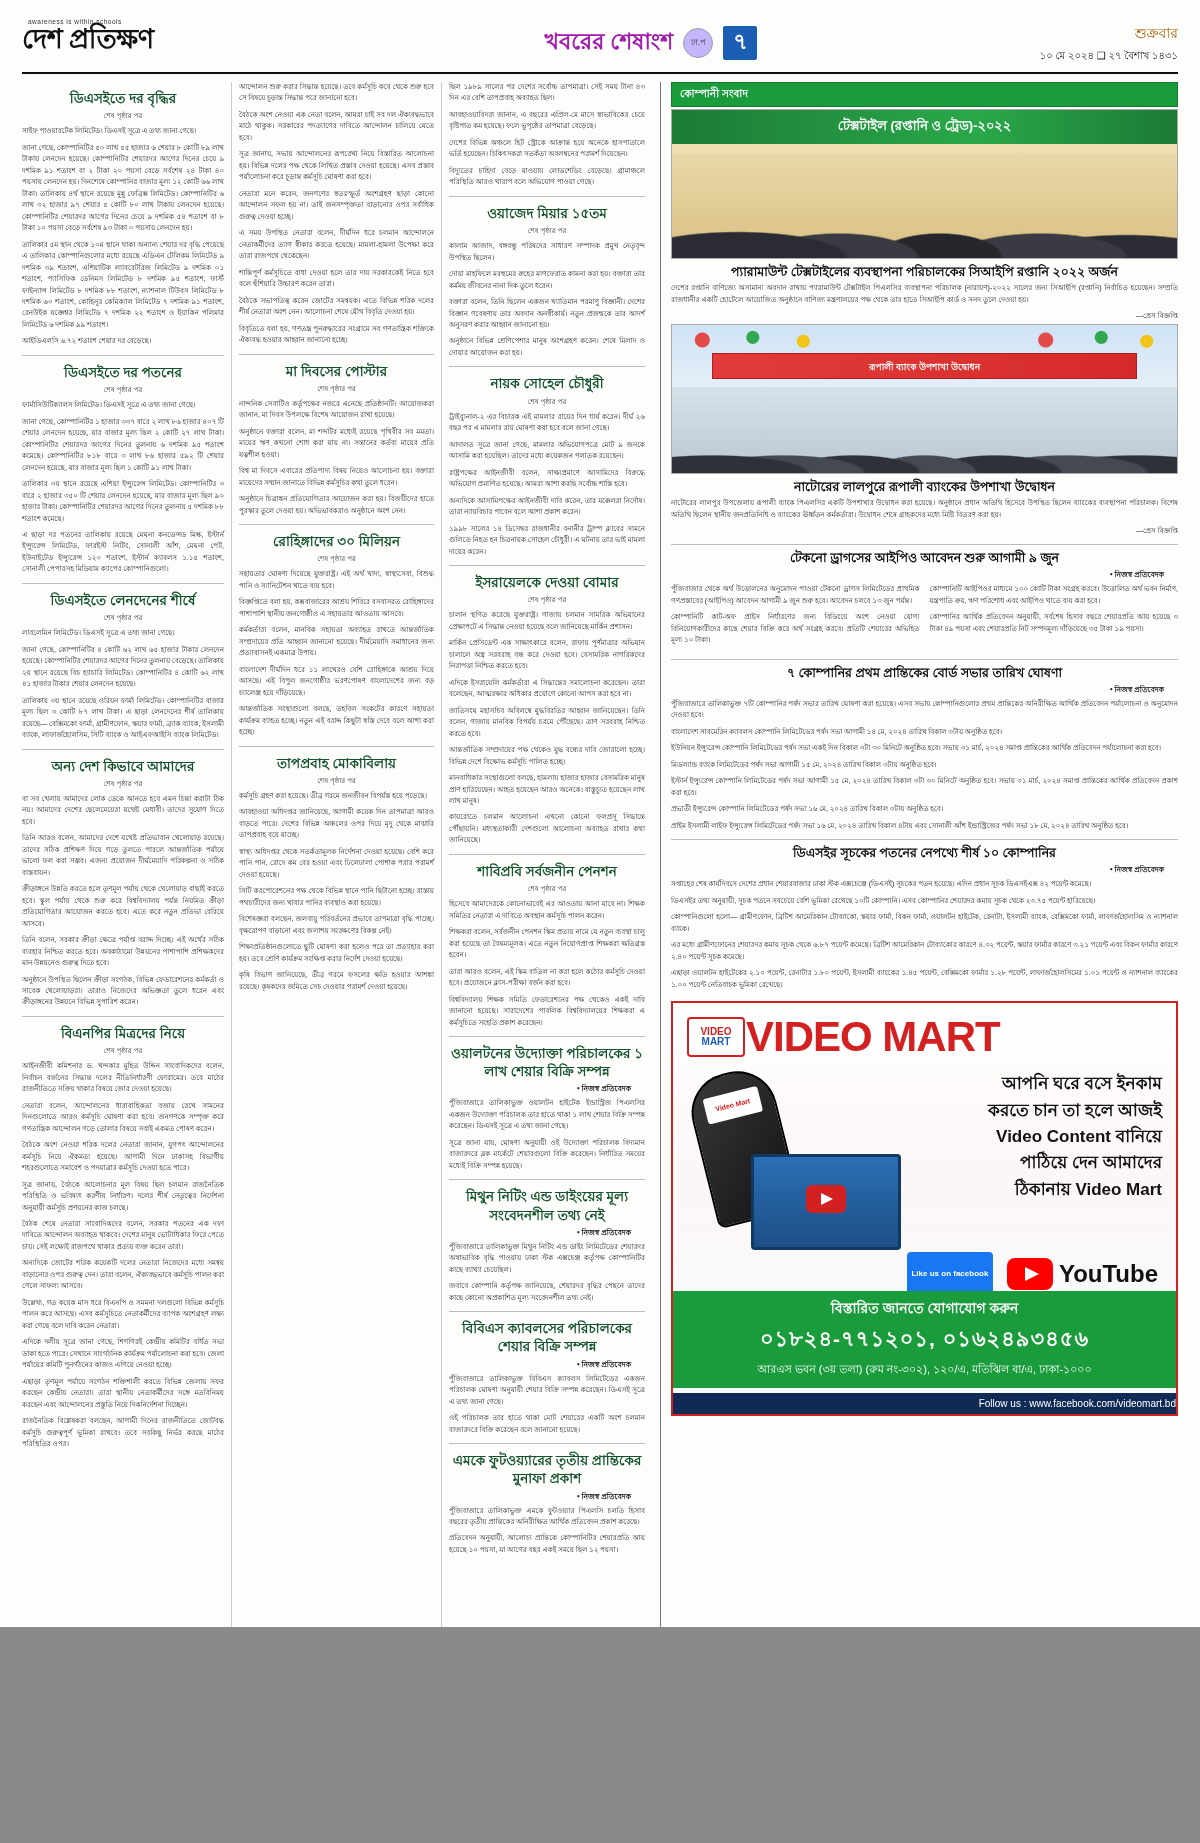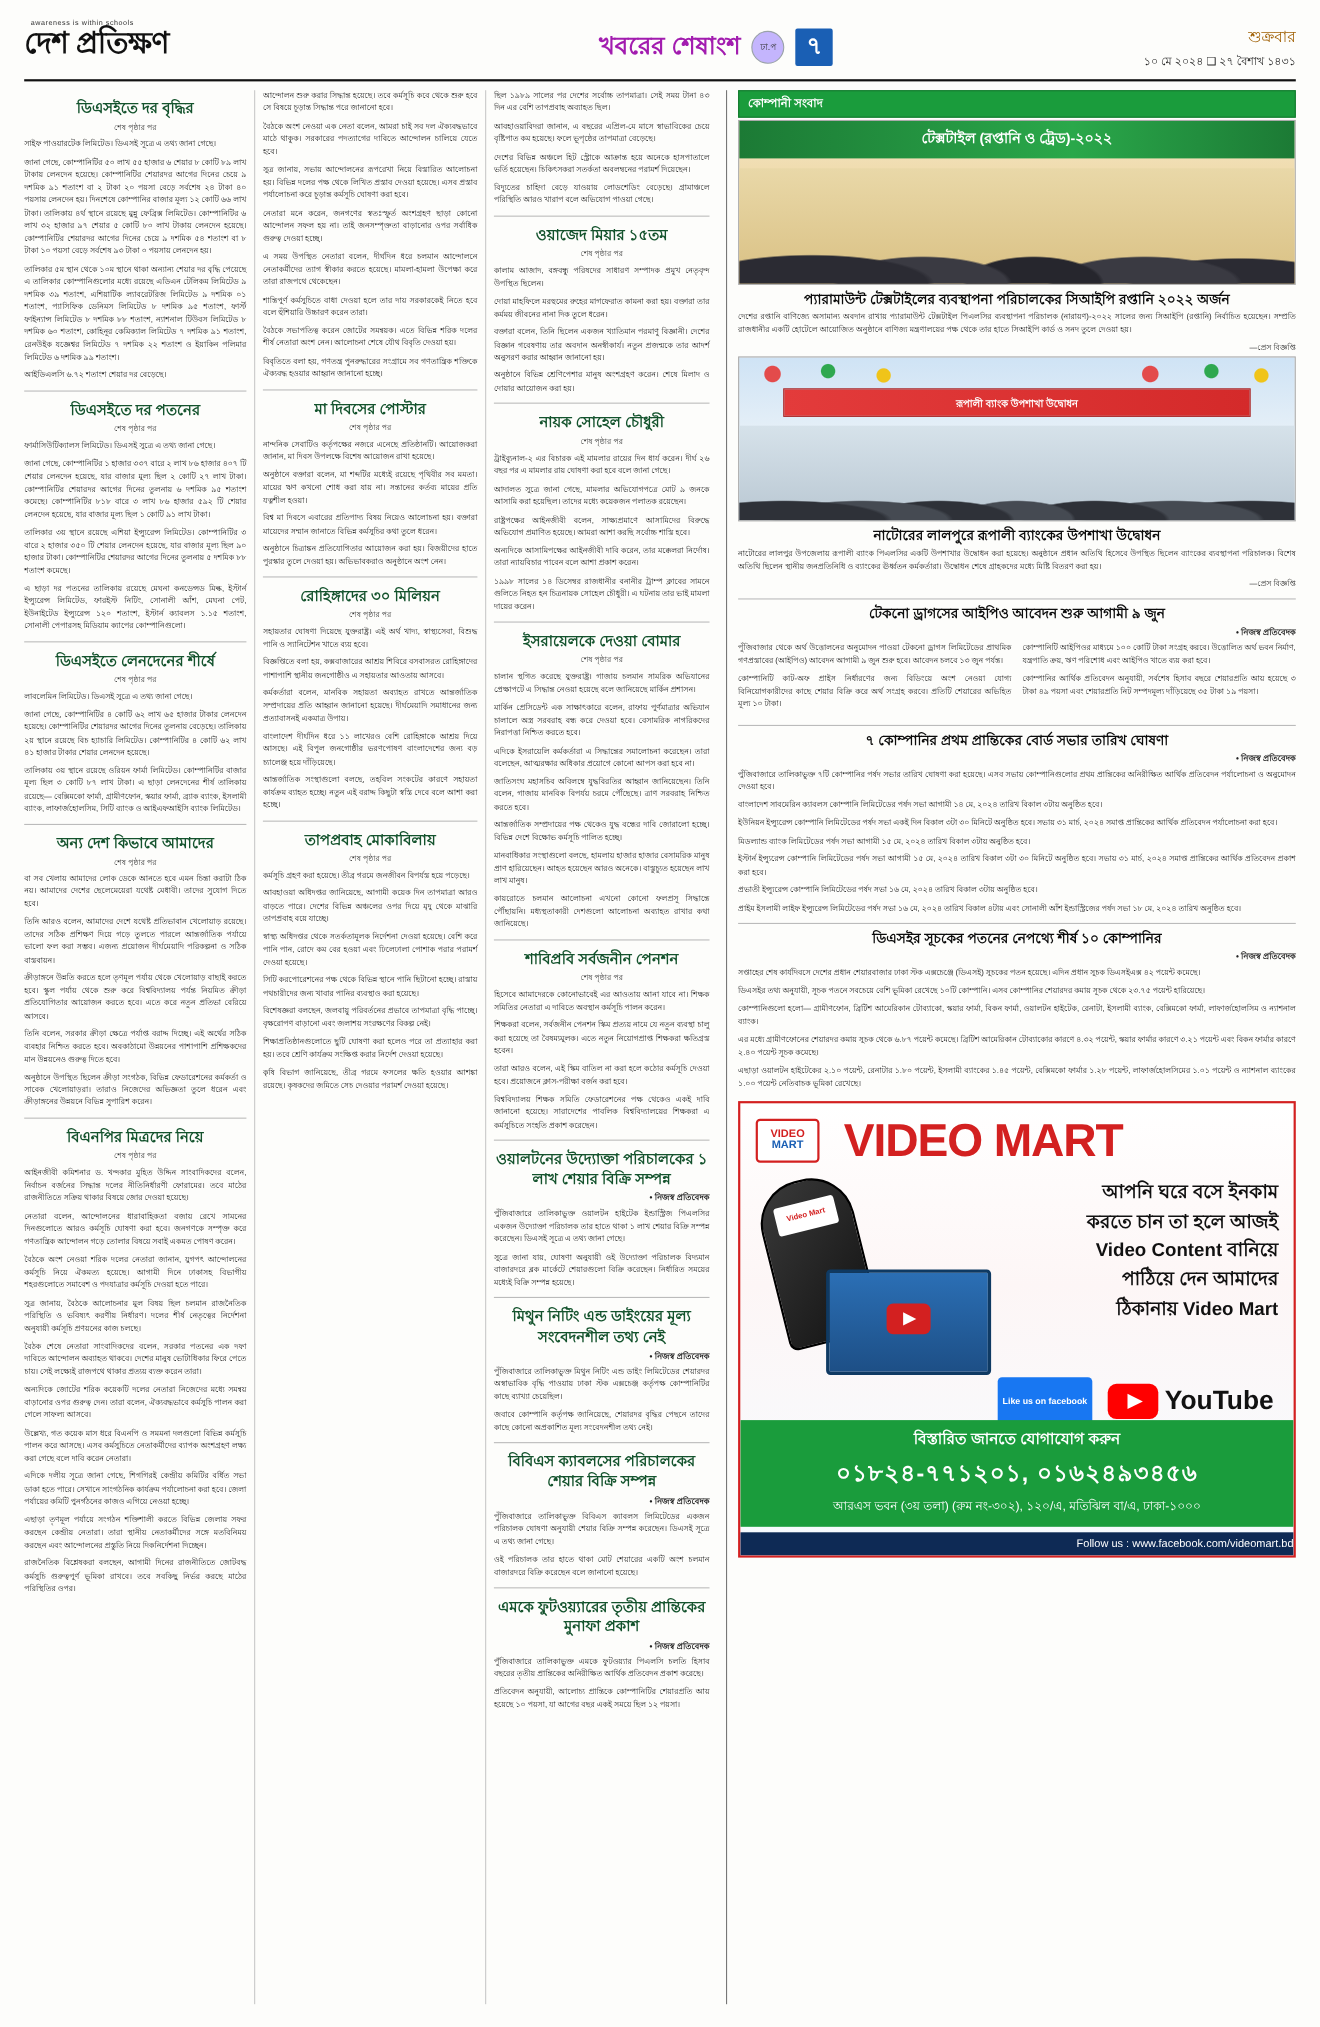--- a/index.html
+++ b/index.html
@@ -2,21 +2,21 @@
 <html><head>
 <meta charset="utf-8">
 <style>
   * { box-sizing: border-box; }
   html, body {
     margin: 0; padding: 0;
     background: #8a8a8a;
     font-family: "Liberation Sans", sans-serif;
   }
   .page {
-    width: 1200px; height: 1843px;
+    width: 1200px; height: 1627px;
     margin: 0 auto;
     background: #fdfdfb;
     position: relative;
     overflow: hidden;
     padding: 18px 22px 10px 22px;
   }
 
   
   .masthead {
     display: flex; align-items: flex-start; justify-content: space-between;
@@ -78,22 +78,23 @@
   }
 
   h2.headline {
     font-size: 13.5px; font-weight: bold; text-align: center;
     color: #14532d; margin: 8px 0 2px 0; line-height: 1.35;
   }
   .contfrom {
     font-size: 7px; text-align: center; color: #333; margin: 0 0 4px 0;
   }
   .byline {
-    font-size: 7.5px; text-align: right; color: #222; margin: 2px 0 3px 0;
+    font-size: 7.5px; text-align: right; color: #222; margin: 2px 14px 3px 0;
     font-weight: bold;
+    font-family: Liberation Serif, serif;
   }
   p.body {
     font-size: 7.1px; line-height: 1.62; text-align: justify;
     color: #1a1a1a; margin: 0 0 5px 0;
     hyphens: auto; word-spacing: -0.2px;
   }
   .rule { border-top: 1px solid #bbb; margin: 7px 0 0 0; }
 
   
   .rail-band {
@@ -178,21 +179,21 @@
   .rail-two .c { flex:1; }
 
   
   .ad {
     margin-top: 10px;
     border: 2px solid #d32020;
     background: linear-gradient(180deg,#ffffff 0%, #fdf6f6 40%, #f6fbff 100%);
     height: 415px; position: relative; overflow: hidden;
   }
   .ad-top {
-    display:flex; align-items:center; gap:22px; padding: 10px 14px 4px 14px;
+    display:flex; align-items:center; gap:1px; padding: 10px 14px 4px 14px;
   }
   .ad-logo {
     width: 58px; height: 40px; border:2px solid #d32020; border-radius:4px;
     background:#fff; display:flex; flex-direction:column; align-items:center;
     justify-content:center; line-height:1;
   }
   .ad-logo .v { font-size:10px; font-weight:bold; color:#d32020; }
   .ad-logo .m { font-size:10px; font-weight:bold; color:#1a5fb4; }
   .ad-title { font-size: 42px; font-weight: bold; color:#d32020; letter-spacing:-1px; }
   .ad-mid { display:flex; padding: 0 14px; }

